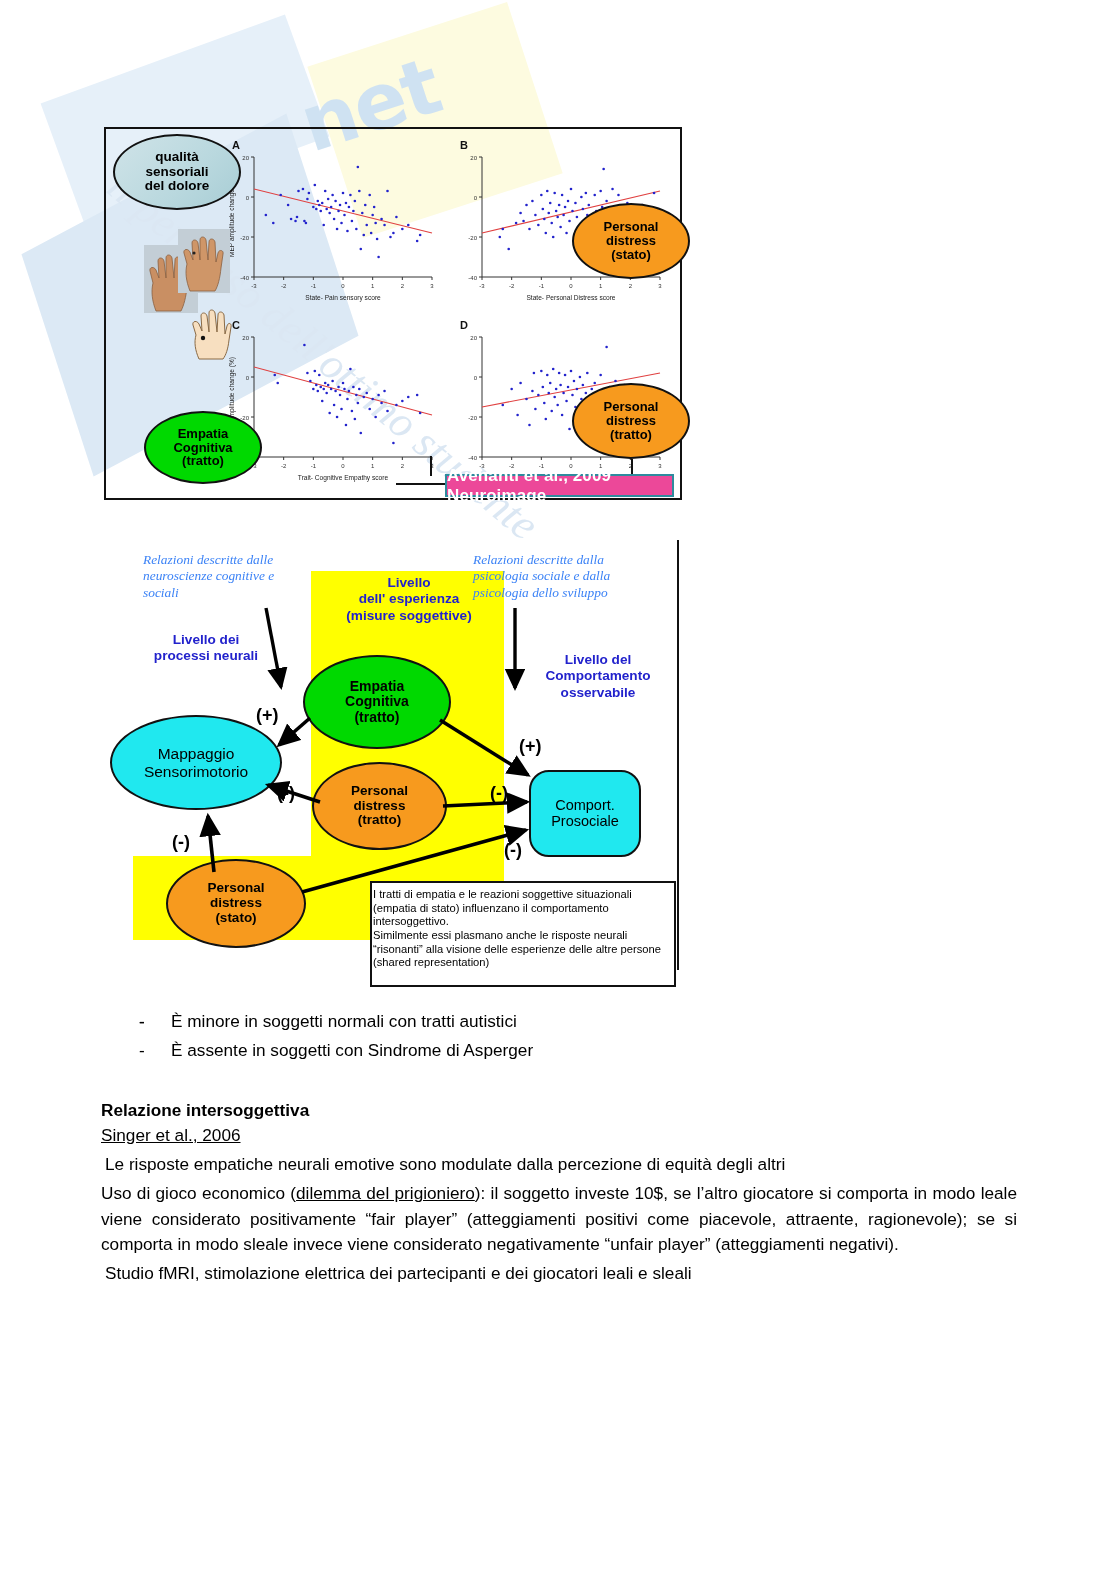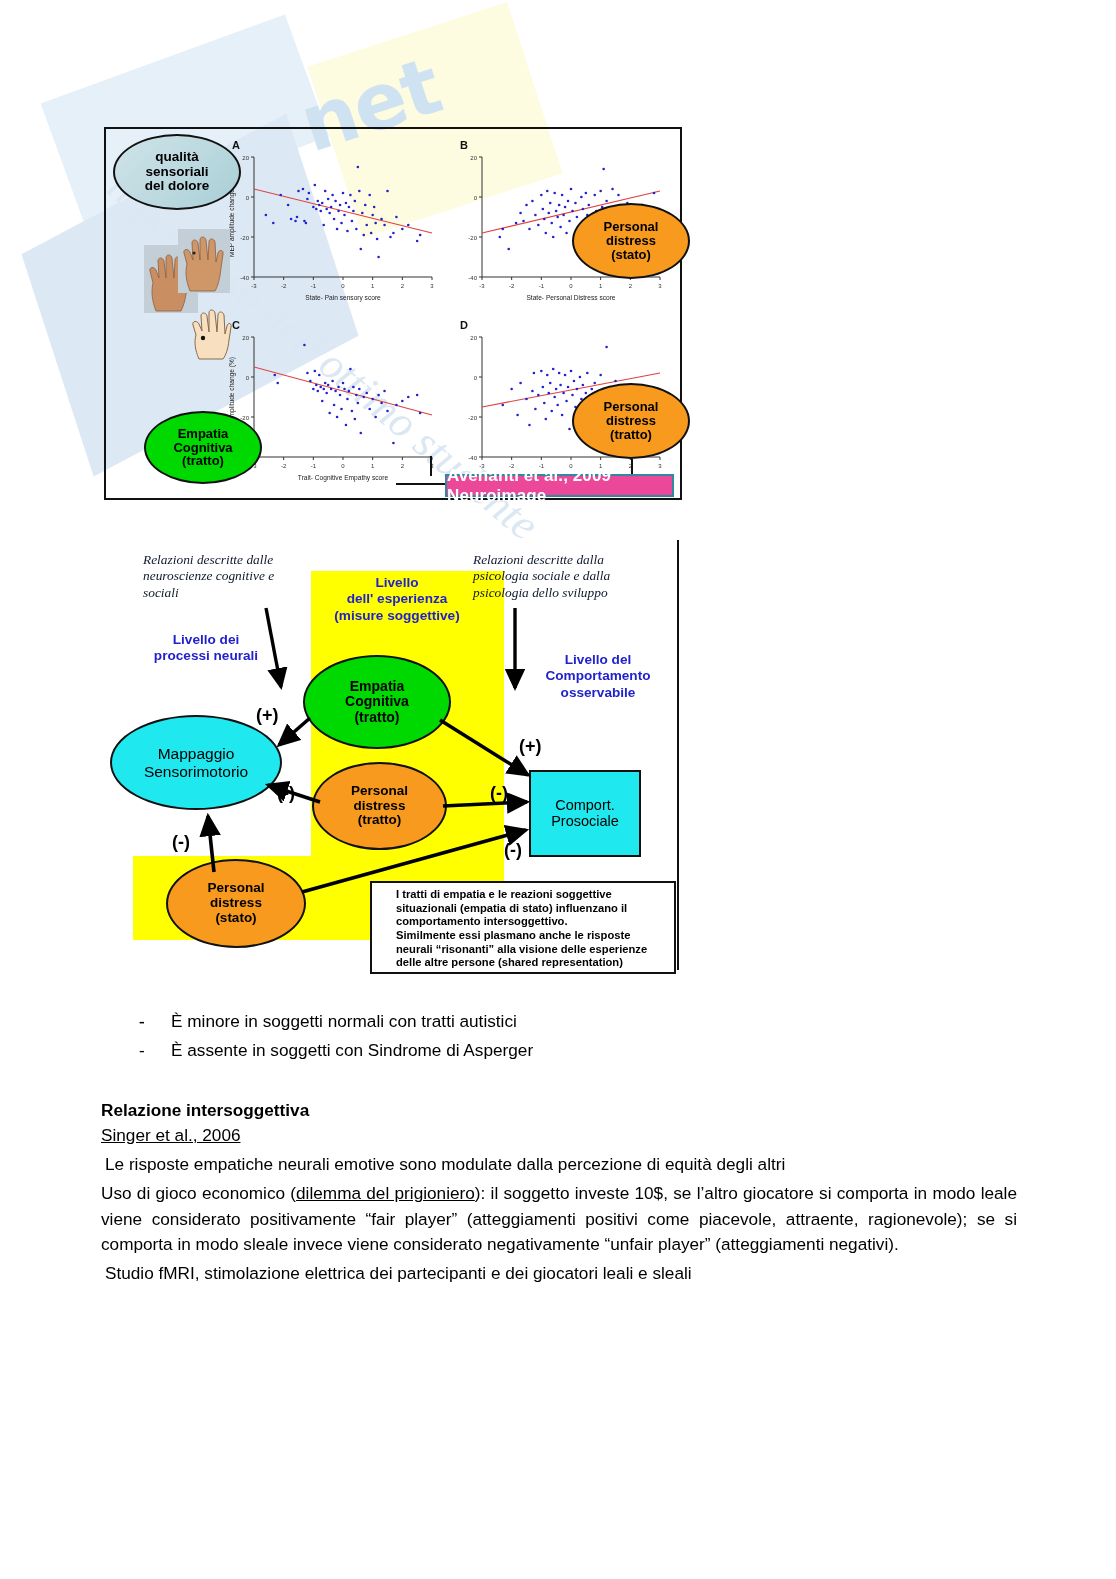--- a/index.html
+++ b/index.html
@@ -108,21 +108,21 @@
   #fig2-frame-r { position:absolute; right:0; top:0; width:2px; height:430px; background:#111; }
   .yellow-main {
     position:absolute; left:207px; top:31px; width:193px; height:340px; background:#ffff00;
   }
   .yellow-low {
     position:absolute; left:29px; top:316px; width:371px; height:84px; background:#ffff00;
   }
 
   .f2-note-it {
     position:absolute; font-family:"Liberation Serif", serif; font-style:italic;
-    font-size:13.4px; line-height:1.22; color:#0f172a;
+    font-size:13.4px; line-height:1.22; color:#3b82f6;
   }
   .f2-blue {
     position:absolute; color:#2222cc; font-weight:700; font-size:13.6px;
     line-height:1.2; text-align:center;
   }
   .f2-shape {
     position:absolute; border:2px solid #111; display:flex; align-items:center;
     justify-content:center; text-align:center; font-weight:700; color:#000;
     line-height:1.1; z-index:3;
   }
@@ -135,29 +135,29 @@
     left:199px; top:115px; width:148px; height:94px; background:#00d900; font-size:14px;
   }
   .sh-pd-tratto {
     left:208px; top:222px; width:135px; height:88px; background:#f79a1e; font-size:13.5px;
   }
   .sh-pd-stato {
     left:62px; top:319px; width:140px; height:89px; background:#f79a1e; font-size:13.5px;
   }
   .sh-comport {
     left:425px; top:230px; width:112px; height:87px; background:#20e8ef;
-    font-size:14.5px; font-weight:400;
+    font-size:14.5px; font-weight:400;border-radius:20px;
   }
   .sign {
     position:absolute; font-size:18px; font-weight:700; color:#000; z-index:5;
   }
   .note-box {
-    position:absolute; left:266px; top:341px; width:306px; height:93px;
+    position:absolute; left:266px; top:341px; width:306px; height:106px;
     border:2px solid #111; background:#fff; z-index:6;
-    padding:5px 24px; font-size:11.2px; font-weight:700; line-height:1.22; color:#000;
+    padding:5px 1px; font-size:11.2px; font-weight:400; line-height:1.22; color:#000;
   }
   #fig2-arrows { position:absolute; left:0; top:0; z-index:4; }
 
   
   #doctext {
     position:absolute; left:101px; top:1005px; width:916px; z-index:2;
     font-family:"Liberation Sans", sans-serif;
     font-size:17.2px; color:#000; line-height:1.47;
   }
   #doctext .u { text-decoration:underline; }
@@ -610,21 +610,21 @@
 
   <div class="f2-note-it" style="left:39px; top:12px; width:200px; white-space:pre-line;">Relazioni descritte dalle
 neuroscienze cognitive e
 sociali</div>
   <div class="f2-note-it" style="left:369px; top:12px; width:215px; white-space:pre-line;">Relazioni descritte dalla
 psicologia sociale e dalla
 psicologia dello sviluppo</div>
 
   <div class="f2-blue" style="left:22px; top:92px; width:160px; white-space:pre-line;">Livello dei
 processi neurali</div>
-  <div class="f2-blue" style="left:200px; top:35px; width:186px; white-space:pre-line;">Livello
+  <div class="f2-blue" style="left:212px; top:35px; width:186px; white-space:pre-line;">Livello
 dell' esperienza
 (misure soggettive)</div>
   <div class="f2-blue" style="left:414px; top:112px; width:160px; white-space:pre-line;">Livello del
 Comportamento
 osservabile</div>
 
   <svg id="fig2-arrows" width="575" height="440" viewBox="0 0 575 440">
     <defs>
       <marker id="ah" markerWidth="7" markerHeight="7" refX="5.6" refY="3" orient="auto">
         <path d="M0,0 L6.5,3 L0,6 Z" fill="#000"></path>

